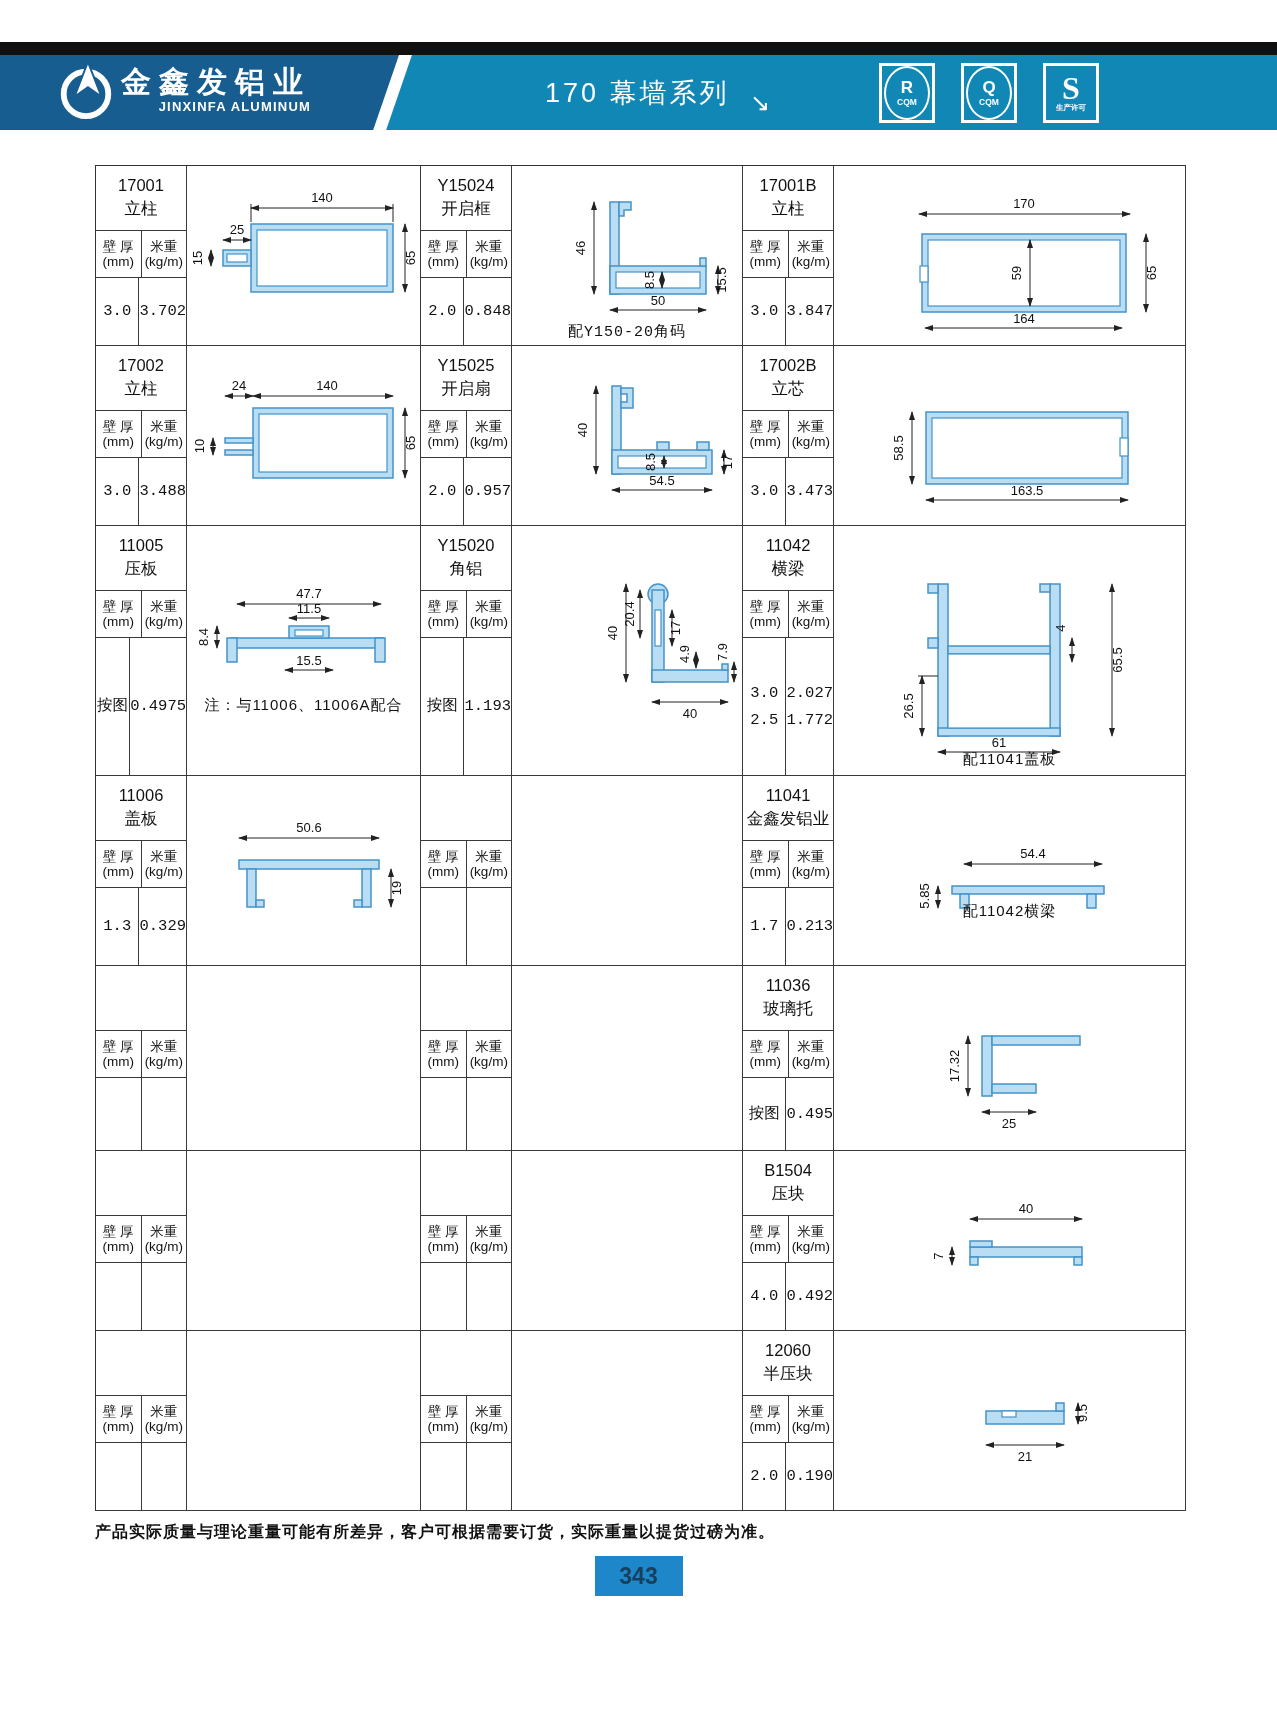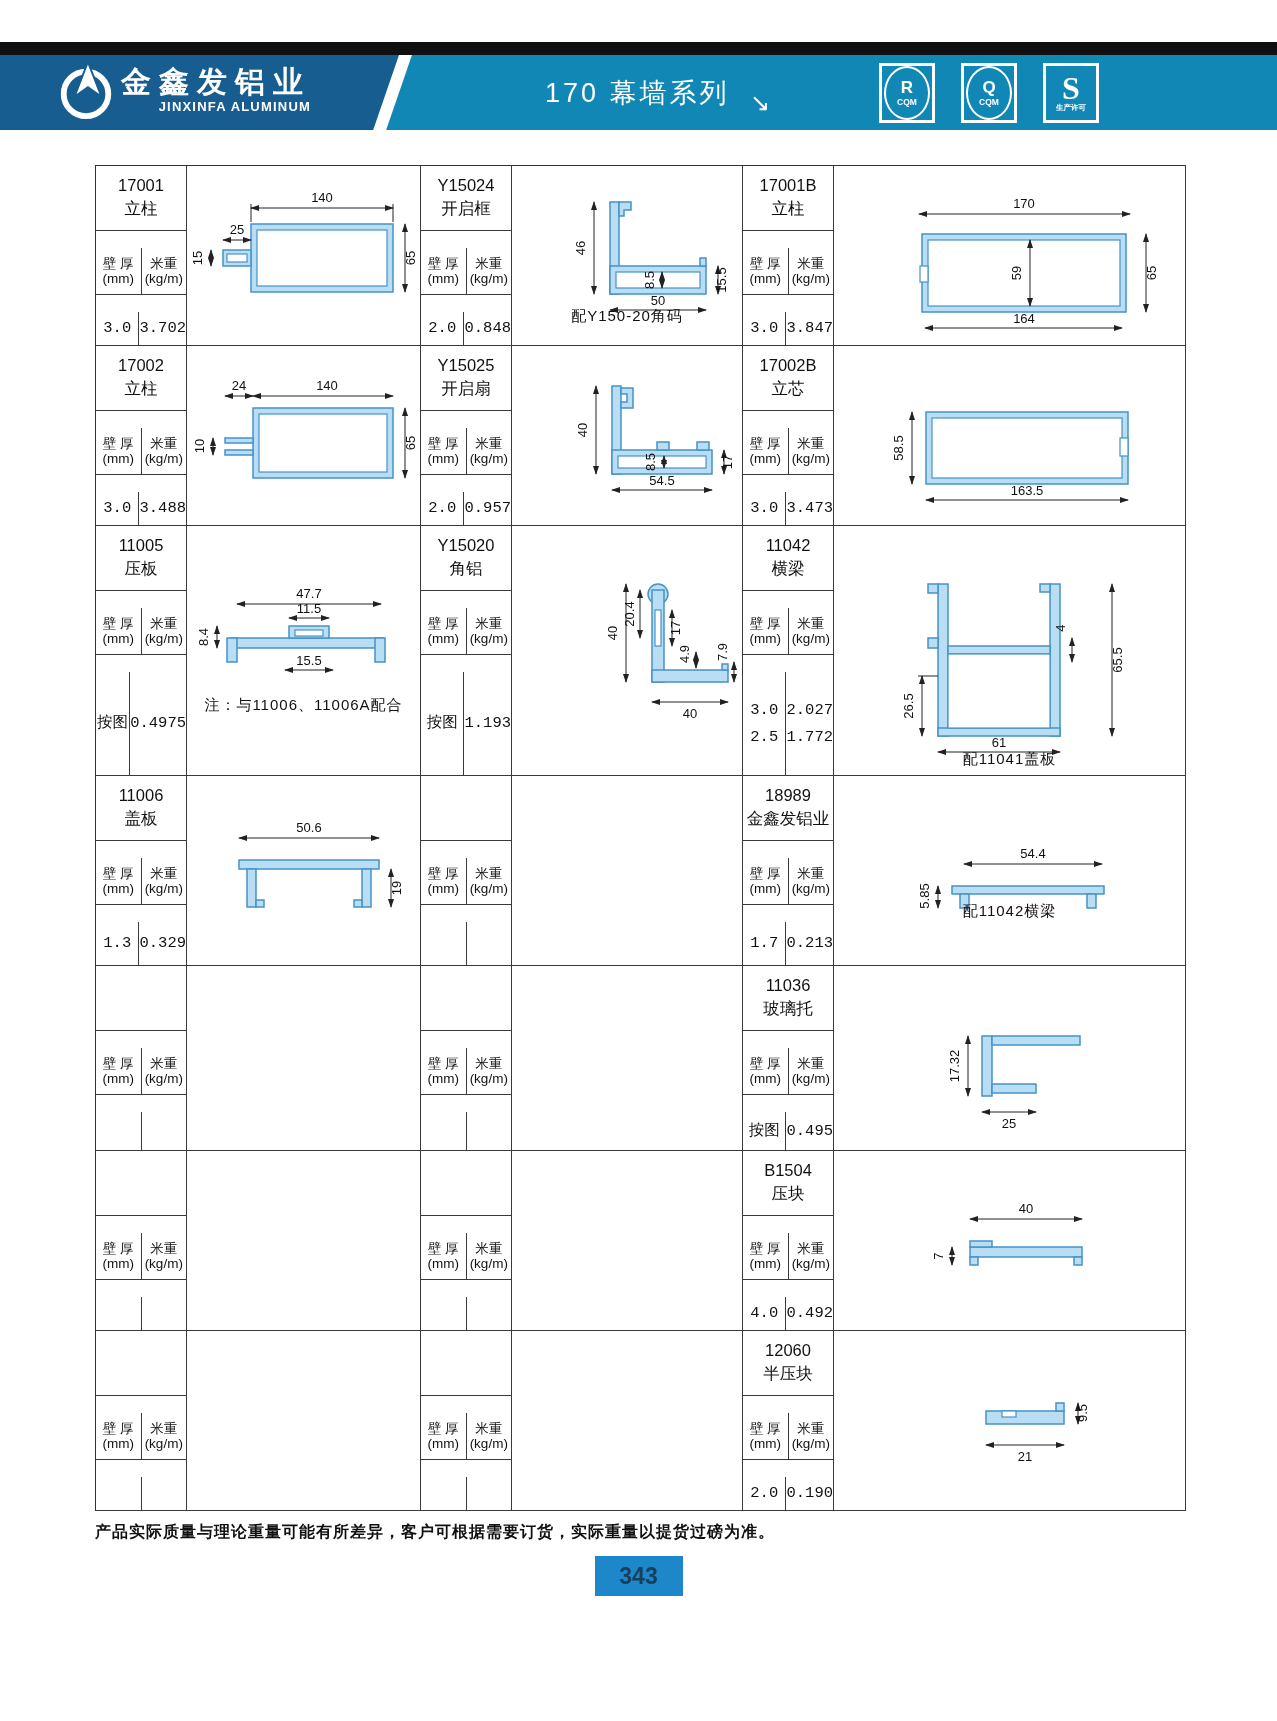--- a/index.html
+++ b/index.html
@@ -25,21 +25,21 @@
         flex-direction:column;align-items:center;justify-content:center;color:#fff;}
   .oval .lt{font-size:17px;font-weight:bold;line-height:18px;}
   .oval .sb{font-size:8.5px;font-weight:bold;line-height:10px;}
   .badge.seal .oval{border:none;}
   .badge.seal .lt{font-size:32px;font-family:"Liberation Serif","DejaVu Serif",serif;line-height:30px;}
   .badge.seal .sb{font-size:7.5px;}
   
   .tbl{position:absolute;left:95px;top:165px;border-top:1.5px solid #333;border-left:1.5px solid #333;}
   .trow{display:flex;}
   .cellL,.cellD{box-sizing:border-box;border-right:1px solid #3a3a3a;border-bottom:1px solid #3a3a3a;}
-  .cellL{display:flex;flex-direction:column;gap:17px;}
+  .cellL{display:flex;flex-direction:column;}
   .w-lab{width:91px;}
   .w-d1{width:234px;}
   .w-d2{width:231px;}
   .w-d3{width:352px;}
   .model{height:64px;border-bottom:1px solid #3a3a3a;display:flex;flex-direction:column;
          justify-content:center;align-items:center;gap:3px;font-size:16.5px;}
   .sub{height:46px;border-bottom:1px solid #3a3a3a;display:flex;}
   .sub>div{flex:1;display:flex;flex-direction:column;align-items:center;justify-content:center;
            font-size:13.5px;line-height:15px;}
   .sub>div:first-child{border-right:1px solid #3a3a3a;}
@@ -185,21 +185,21 @@
           <rect class="p" x="188" y="92" width="6" height="8"></rect>
           <line class="d am" x1="82" y1="36" x2="82" y2="128"></line>
           <text class="dim" transform="rotate(-90 73 82)" x="73" y="82">46</text>
           <line class="d am" x1="150" y1="106" x2="150" y2="122"></line>
           <text class="dim" transform="rotate(-90 142 114)" x="142" y="114">8.5</text>
           <line class="d am" x1="98" y1="144" x2="194" y2="144"></line>
           <text class="dim" x="146" y="139">50</text>
           <line class="d am" x1="206" y1="100" x2="206" y2="128"></line>
           <text class="dim" transform="rotate(-90 214 114)" x="214" y="114">15.5</text>
         </svg>
-        <div class="cellnote" style="bottom:19px;">配Y150-20角码</div>
+        <div class="cellnote" style="bottom:4px;font-family:Liberation Mono, monospace;">配Y150-20角码</div>
       </div>
       <div class="cellL w-lab">
         <div class="model">
             <span>17001B</span>
             <span>立柱</span>
           </div>
         <div class="sub">
           <div>
               <span>壁 厚</span>
               <span>(mm)</span>
@@ -512,21 +512,21 @@
             </div>
         </div>
         <div class="vals">
             <div></div>
             <div></div>
           </div>
       </div>
       <div class="cellD w-d2"></div>
       <div class="cellL w-lab">
         <div class="model">
-            <span>18989</span>
+            <span>11041</span>
             <span>金鑫发铝业</span>
           </div>
         <div class="sub">
           <div>
               <span>壁 厚</span>
               <span>(mm)</span>
             </div>
           <div>
               <span>米重</span>
               <span>(kg/m)</span>

